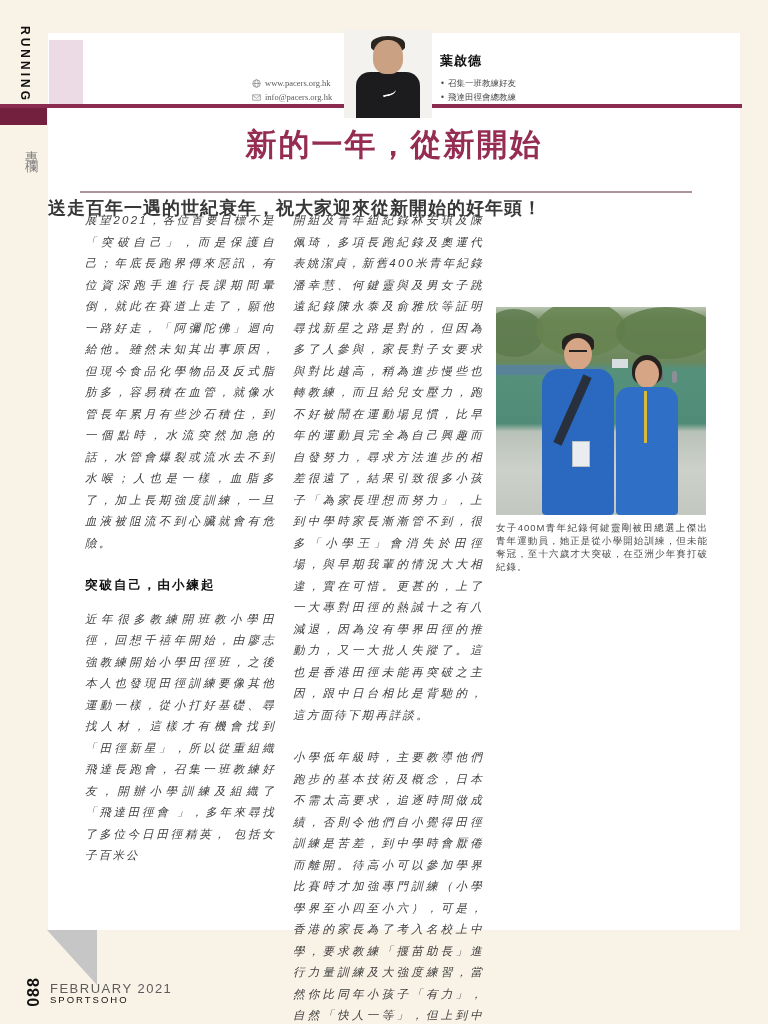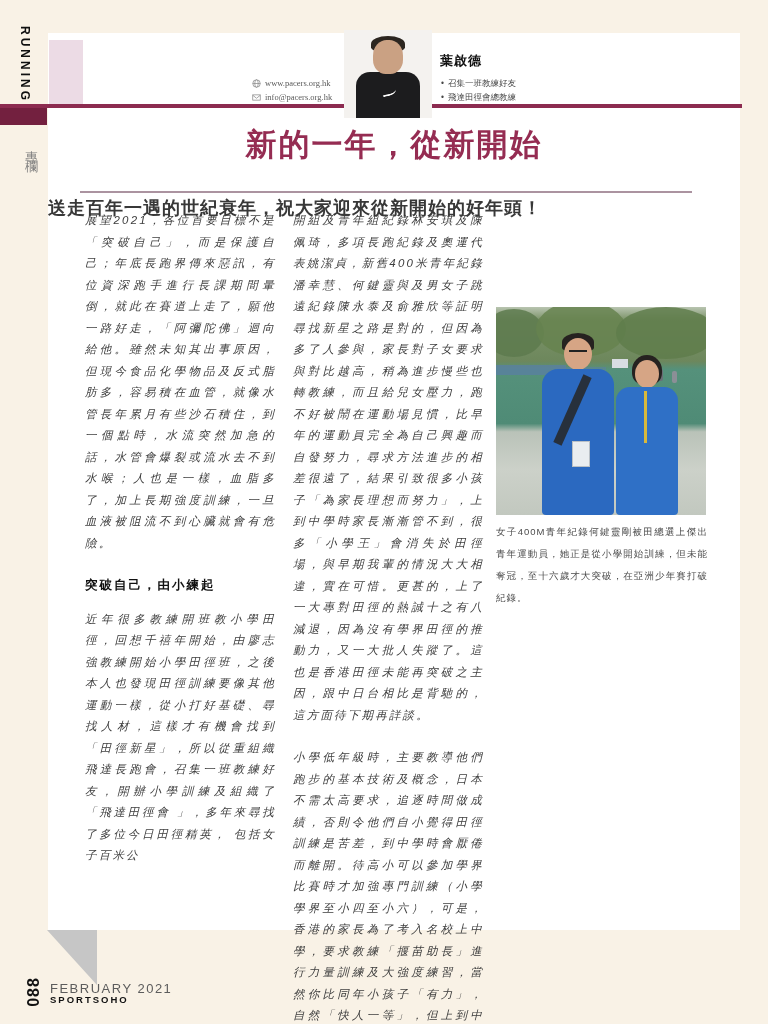--- a/index.html
+++ b/index.html
@@ -76,30 +76,30 @@
   .figure-walk { position:absolute; width:5px; height:12px; background:#6a6f76; border-radius:2px; }
   .person { position:absolute; }
   .p-head { position:absolute; border-radius:50%; background:#d6a585; }
   .p-hair { position:absolute; background:#262220; }
   .p-body { position:absolute; background:#2b6ac1; }
   .p-strap { position:absolute; background:#27303c; transform:rotate(24deg); }
   .p-badge { position:absolute; background:#e9edf0; border:1px solid #b9c0c6; }
   .p-lanyard { position:absolute; background:#d8b93c; }
   .glasses { position:absolute; height:3px; border-top:2px solid #222; width:18px; }
 
-  .photo-caption { position:absolute; left:496px; top:521px; width:212px; font-size:9.5px; line-height:22px; color:#4c4c4c; letter-spacing:1px; text-align:justify; }
+  .photo-caption { position:absolute; left:496px; top:521px; width:212px; font-size:9.5px; line-height:13px; color:#4c4c4c; letter-spacing:1px; text-align:justify; }
 
   
   .corner-triangle { position:absolute; left:47px; top:930px; width:50px; height:55px; background:#c6c6c6;
     clip-path:polygon(0 0, 100% 0, 100% 100%); }
   .page-number { position:absolute; left:14px; top:972px; width:40px; height:40px;
     display:flex; align-items:center; justify-content:center;
     transform:rotate(-90deg); font-size:16px; font-weight:bold; color:#111; letter-spacing:1px; }
   .issue-date { position:absolute; left:50px; top:981px; font-size:13px; color:#5c5c5c; letter-spacing:1.5px; }
-  .magazine-name { position:absolute; left:50px; top:994px; font-size:9.5px; font-weight:bold; color:#111; letter-spacing:2px; }
+  .magazine-name { position:absolute; left:50px; top:994px; font-size:9.5px; font-weight:normal; color:#111; letter-spacing:2px; }
 </style>
 </head>
 <body>
 
 <div class="page">
   <div class="content-white"></div>
 
   <div class="running-label">RUNNING</div>
   <div class="pink-rect"></div>
   <div class="maroon-line"></div>

